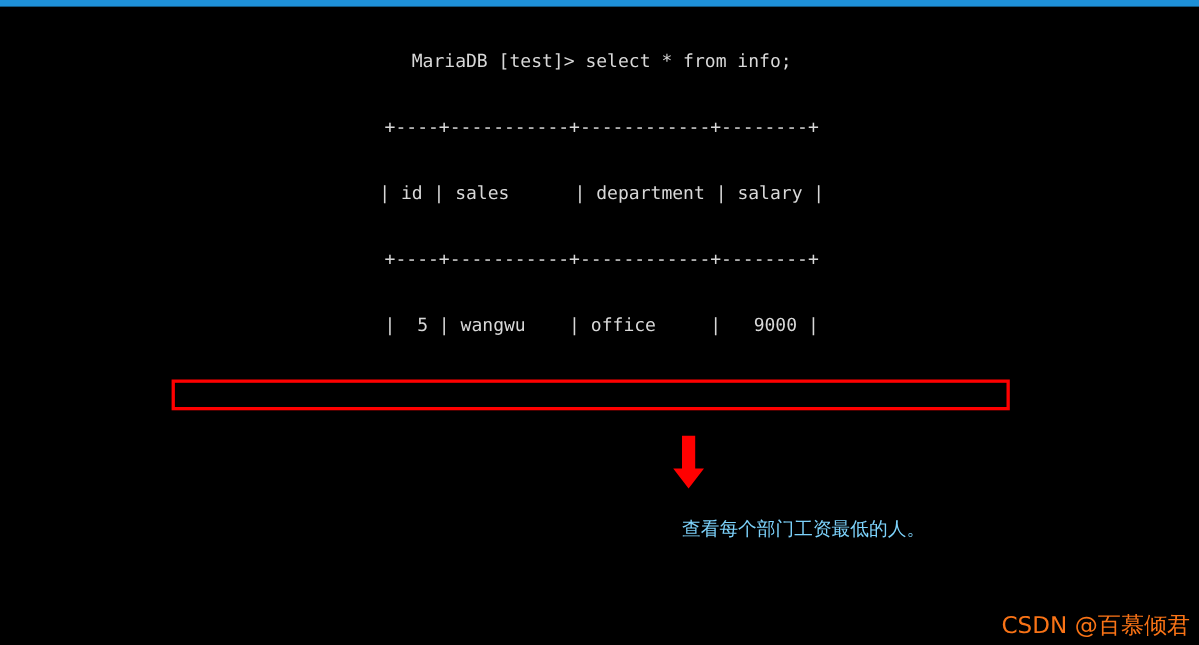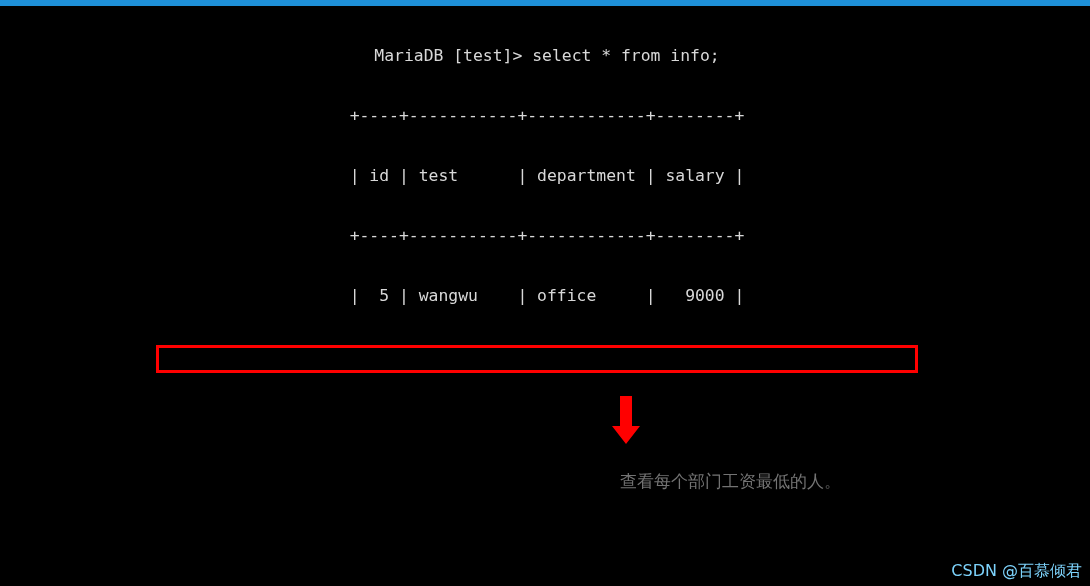--- a/index.html
+++ b/index.html
@@ -59,49 +59,49 @@
     top: 396px;
     width: 40px;
     height: 50px;
   }
 
   
   #annotation {
     position: absolute;
     left: 620px;
     top: 470px;
-    color: #737373;
+    color: #7dd3fc;
     font-family: "DejaVu Sans", "Liberation Sans", sans-serif;
     font-size: 17px;
     line-height: 22px;
     white-space: pre;
   }
 
   
   #watermark {
     position: absolute;
     right: 8px;
     bottom: 4px;
-    color: #7dd3fc;
+    color: #f97316;
     font-family: "DejaVu Sans", "Liberation Sans", sans-serif;
-    font-size: 16px;
+    font-size: 21px;
     white-space: pre;
   }
 </style>
 </head>
 <body>
 
 <div id="screen">
 
   <div id="titlebar"></div>
 
   <div id="term">
     <div class="line">MariaDB [test]&gt; select * from info;</div>
     <div class="line">+----+-----------+------------+--------+</div>
-    <div class="line">| id | test      | department | salary |</div>
+    <div class="line">| id | sales      | department | salary |</div>
     <div class="line">+----+-----------+------------+--------+</div>
     <div class="line">|  5 | wangwu    | office     |   9000 |</div>
     
     
     
     
     
     
     
     

